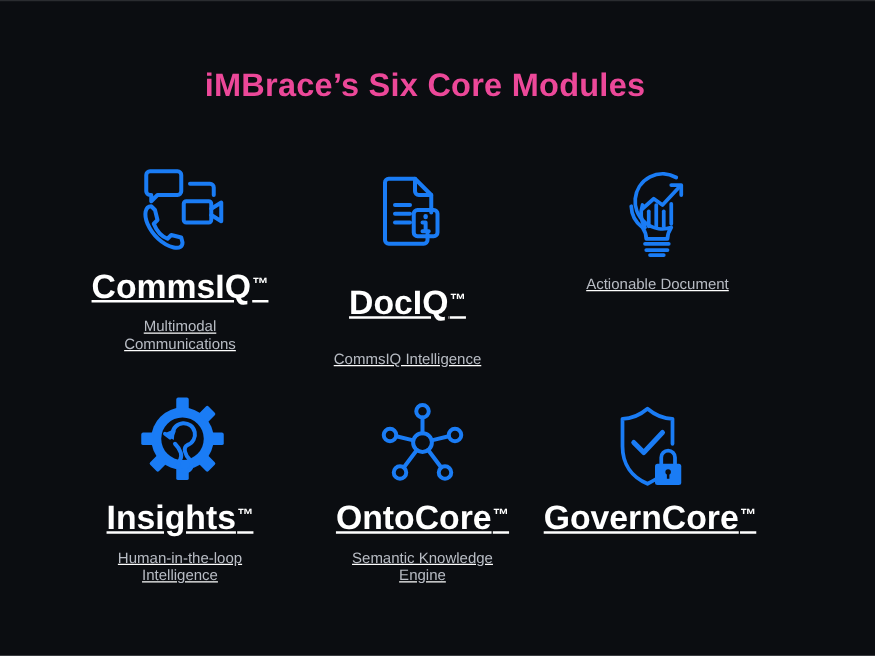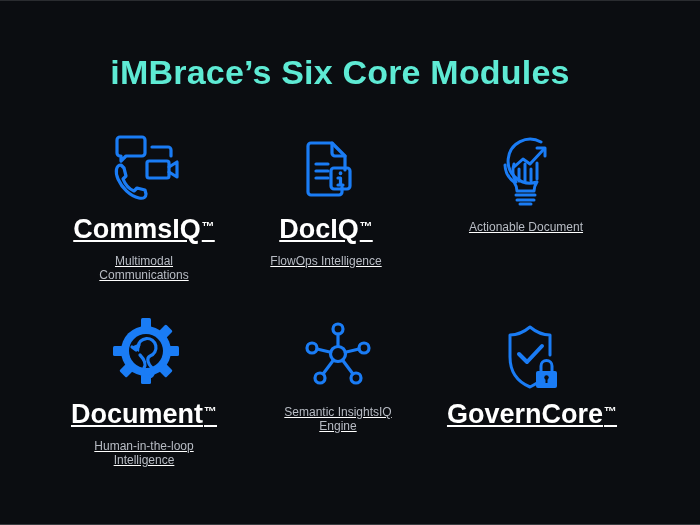--- a/index.html
+++ b/index.html
@@ -11,24 +11,24 @@
       position: relative;
       font-family: "Liberation Sans", "DejaVu Sans", sans-serif;
       color: #ffffff;
       border-top: 1px solid #2a2c30;
       border-bottom: 1px solid #3a3c40;
     }
     .title {
       position: absolute;
       left: 0; top: 52px; width: 680px;
       text-align: center;
-      font-size: 34px;
+      font-size: 26px;
       font-weight: bold;
       letter-spacing: 0.2px;
-      color: #5eead4;
+      color: #ec4899;
     }
     .module {
       position: absolute;
       width: 200px;
       display: flex;
       flex-direction: column;
       align-items: center;
       text-decoration: underline;
     }
     .icon-wrap {
@@ -54,25 +54,25 @@
     }
     .module-desc {
       margin-top: 9px;
       font-size: 12px;
       color: #b8bcc4;
       text-align: center;
       line-height: 14px;
       white-space: pre-line;
     }
     .m1 { left: 44px;  top: 130px; }
-    .m2 { left: 226px; top: 130px; }
+    .m2 { left: 226px; top: 130px; gap: 13px; }
     .m3 { left: 426px; top: 130px; }
     .m4 { left: 44px;  top: 315px; }
     .m5 { left: 238px; top: 315px; }
-    .m6 { left: 432px; top: 315px; }
+    .m6 { left: 420px; top: 315px; }
   </style>
 </head>
 <body>
 
 <div class="title">iMBrace’s Six Core Modules</div>
 
 <div class="module m1">
   <div class="icon-wrap">
     <svg width="80" height="80" viewBox="0 0 80 80" fill="none" stroke="#1a7cf5" stroke-width="3.2" stroke-linecap="round" stroke-linejoin="round">
 
@@ -98,21 +98,21 @@
       <path d="M46 12 v10 a3 3 0 0 0 3 3 h10"></path>
       <line x1="30" y1="33" x2="42" y2="33"></line>
       <line x1="30" y1="40" x2="42" y2="40"></line>
       <line x1="30" y1="47" x2="42" y2="47"></line>
       <rect x="45" y="37" width="19" height="21" rx="3"></rect>
       <line x1="54.5" y1="42" x2="54.5" y2="42.5" stroke-width="3.6"></line>
       <path d="M52 47 h2.5 v7 M52 54 h5"></path>
     </svg>
   </div>
   <div class="module-name"><span>DocIQ</span><sup>™</sup></div>
-  <div class="module-desc">FlowOps Intelligence</div>
+  <div class="module-desc">CommsIQ Intelligence</div>
 </div>
 
 <div class="module m3">
   <div class="icon-wrap">
     <svg width="80" height="80" viewBox="0 0 80 80" fill="none" stroke="#1a7cf5" stroke-width="3" stroke-linecap="round" stroke-linejoin="round">
       <path d="M55 11 a22 22 0 1 0 -4 40 c-2 3 -3 6 -3 9 h-17 c0 -3 -1 -6 -3 -9 a22 22 0 0 1 -9 -17"></path>
       <path d="M28 33 a22 22 0 0 0 2 18"></path>
       <line x1="30" y1="64" x2="49" y2="64"></line>
       <line x1="31" y1="69" x2="48" y2="69"></line>
       <path d="M34 73 h11"></path>
@@ -141,42 +141,43 @@
         <rect x="-5" y="-33" width="10" height="10" rx="1.5" transform="rotate(270)"></rect>
         <circle r="17" fill="#0b0d11"></circle>
       </g>
       <g fill="none" stroke="#1a7cf5" stroke-width="3.2" stroke-linecap="round" stroke-linejoin="round">
         <path d="M34 31 a9 9 0 1 1 12 9 c-4 2 -2 8 2 12 c3 4 1 9 -4 9 c-5 0 -7 -5 -4 -9 c2 -3 1 -8 -4 -13"></path>
         <path d="M32 34 l-4 -3 M32 34 l3 -5"></path>
       </g>
       <path d="M27 31 l9 -4 l-1 9 z" fill="#1a7cf5"></path>
     </svg>
   </div>
-  <div class="module-name"><span>Document</span><sup>™</sup></div>
+  <div class="module-name"><span>Insights</span><sup>™</sup></div>
   <div class="module-desc">Human-in-the-loop
 Intelligence</div>
 </div>
 
 <div class="module m5">
   <div class="icon-wrap">
     <svg width="80" height="80" viewBox="0 0 80 80" fill="none" stroke="#1a7cf5" stroke-width="3.2" stroke-linecap="round">
       <circle cx="40" cy="38" r="7.5"></circle>
       <circle cx="40" cy="13" r="5"></circle>
       <circle cx="14" cy="32" r="5"></circle>
       <circle cx="66" cy="32" r="5"></circle>
       <circle cx="22" cy="62" r="5"></circle>
       <circle cx="58" cy="62" r="5"></circle>
       <line x1="40" y1="18" x2="40" y2="30.5"></line>
       <line x1="19" y1="33" x2="32.7" y2="36.3"></line>
       <line x1="61" y1="33" x2="47.3" y2="36.3"></line>
       <line x1="25" y1="58" x2="35.5" y2="44"></line>
       <line x1="55" y1="58" x2="44.5" y2="44"></line>
     </svg>
   </div>
-  <div class="module-desc">Semantic InsightsIQ
+  <div class="module-name"><span>OntoCore</span><sup>™</sup></div>
+  <div class="module-desc">Semantic Knowledge
 Engine</div>
 </div>
 
 <div class="module m6">
   <div class="icon-wrap">
     <svg width="80" height="80" viewBox="0 0 80 80">
       <g fill="none" stroke="#1a7cf5" stroke-width="3" stroke-linecap="round" stroke-linejoin="round">
         <path d="M49 64 c-3 3 -7 5 -11 7 c-12 -5 -20 -15 -20 -30 v-22 c8 0 14 -3 20 -8 c6 5 12 8 20 8 v20"></path>
         <path d="M27 38 l8 8 l15 -16" stroke-width="4"></path>
         <path d="M49 56 v-6 a5.5 5.5 0 0 1 11 0 v6"></path>

